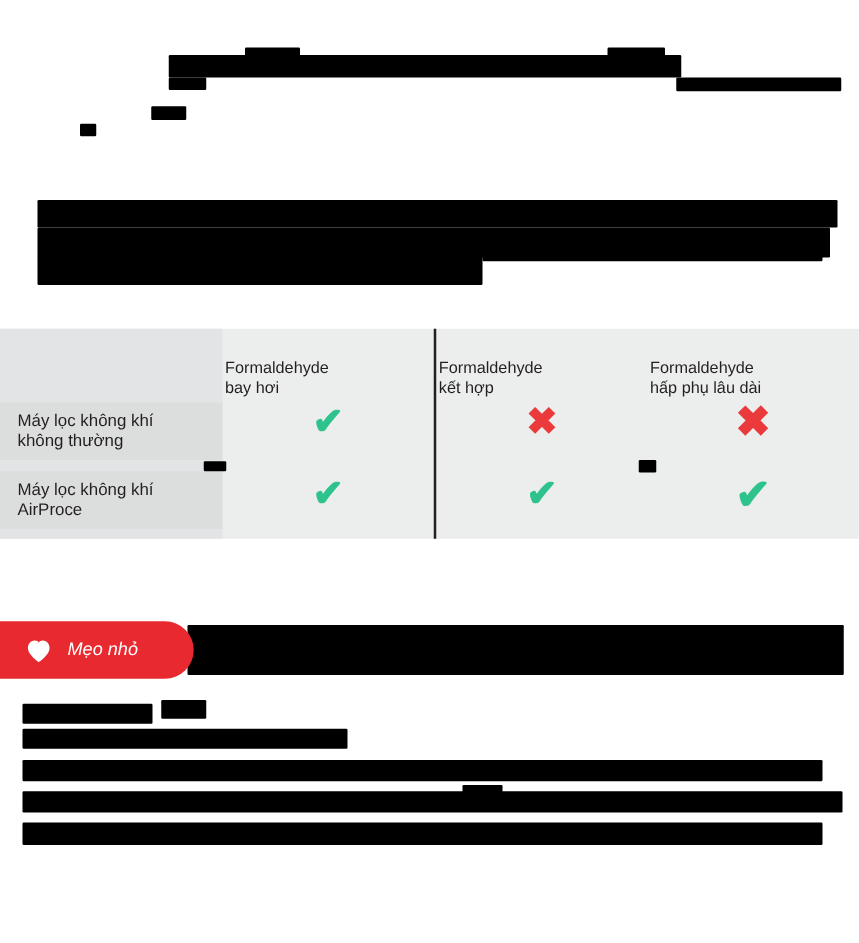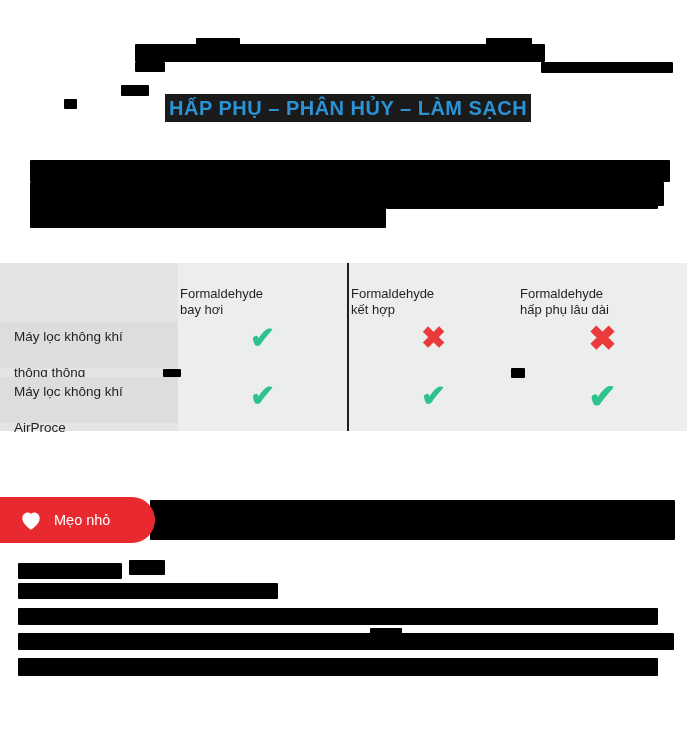--- a/index.html
+++ b/index.html
@@ -68,21 +68,21 @@
     height: 46px;
     display: flex;
     align-items: center;
     padding-left: 14px;
     box-sizing: border-box;
     color: #231f20;
     font-size: 13.5px;
     line-height: 16px;
     background: #dcdddd;
   }
-  .row-label span { display: block; margin-top: 20px; }
+  .row-label span { display: block; }
   .row-label.r1 { top: 59px; }
   .row-label.r2 { top: 114px; }
 
   .col {
     position: relative;
     flex: 1;
     box-sizing: border-box;
   }
   .col.divider { border-left: 2px solid #231f20; }
   .col-head {
@@ -123,20 +123,21 @@
     color: #ffffff;
   }
   .tip-badge .heart {
     width: 26px;
     height: 26px;
     margin-right: 10px;
     flex: 0 0 auto;
   }
   .tip-badge .label {
     font-size: 14.5px;
+    font-style: italic;
   }
 
   
   .bottom-lines {
     position: absolute;
     left: 0;
     top: 560px;
     width: 687px;
   }
 </style>
@@ -147,35 +148,34 @@
 
   <span class="redact" style="position:absolute;left:135px;top:44px;width:410px;height:18px;"></span>
   <span class="redact" style="position:absolute;left:196px;top:38px;width:44px;height:9px;"></span>
   <span class="redact" style="position:absolute;left:486px;top:38px;width:46px;height:9px;"></span>
   <span class="redact" style="position:absolute;left:135px;top:62px;width:30px;height:10px;"></span>
   <span class="redact" style="position:absolute;left:541px;top:62px;width:132px;height:11px;"></span>
 
   <span class="redact" style="position:absolute;left:64px;top:99px;width:13px;height:10px;"></span>
   <span class="redact" style="position:absolute;left:121px;top:85px;width:28px;height:11px;"></span>
 
-  <div class="headline">HẤP PHỤ – PHÂN HỦY – LÀM SẠCH</div>
 
   <span class="redact" style="position:absolute;left:30px;top:160px;width:640px;height:22px;"></span>
   <span class="redact" style="position:absolute;left:30px;top:182px;width:634px;height:24px;"></span>
   <span class="redact" style="position:absolute;left:30px;top:205px;width:356px;height:23px;"></span>
   <span class="redact" style="position:absolute;left:386px;top:192px;width:272px;height:17px;"></span>
 </div>
 
 <div class="table-wrap">
 
   <div class="col-labels">
     <div class="row-label r1">
       <div>
         <span>Máy lọc không khí</span>
-        <span>thông thông</span>
+        <span>không thường</span>
       </div>
     </div>
     <div class="row-label r2">
       <div>
         <span>Máy lọc không khí</span>
         <span>AirProce</span>
       </div>
     </div>
   </div>
 

